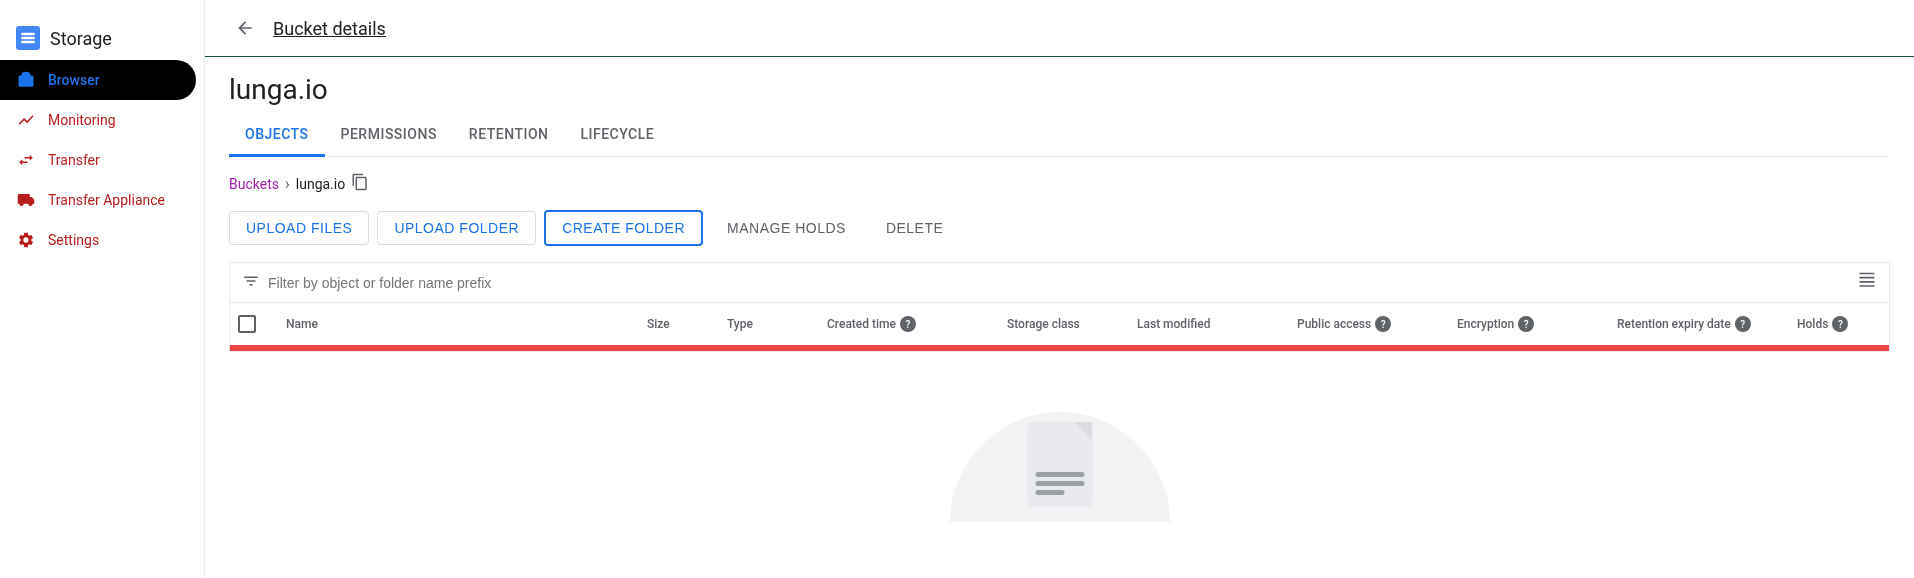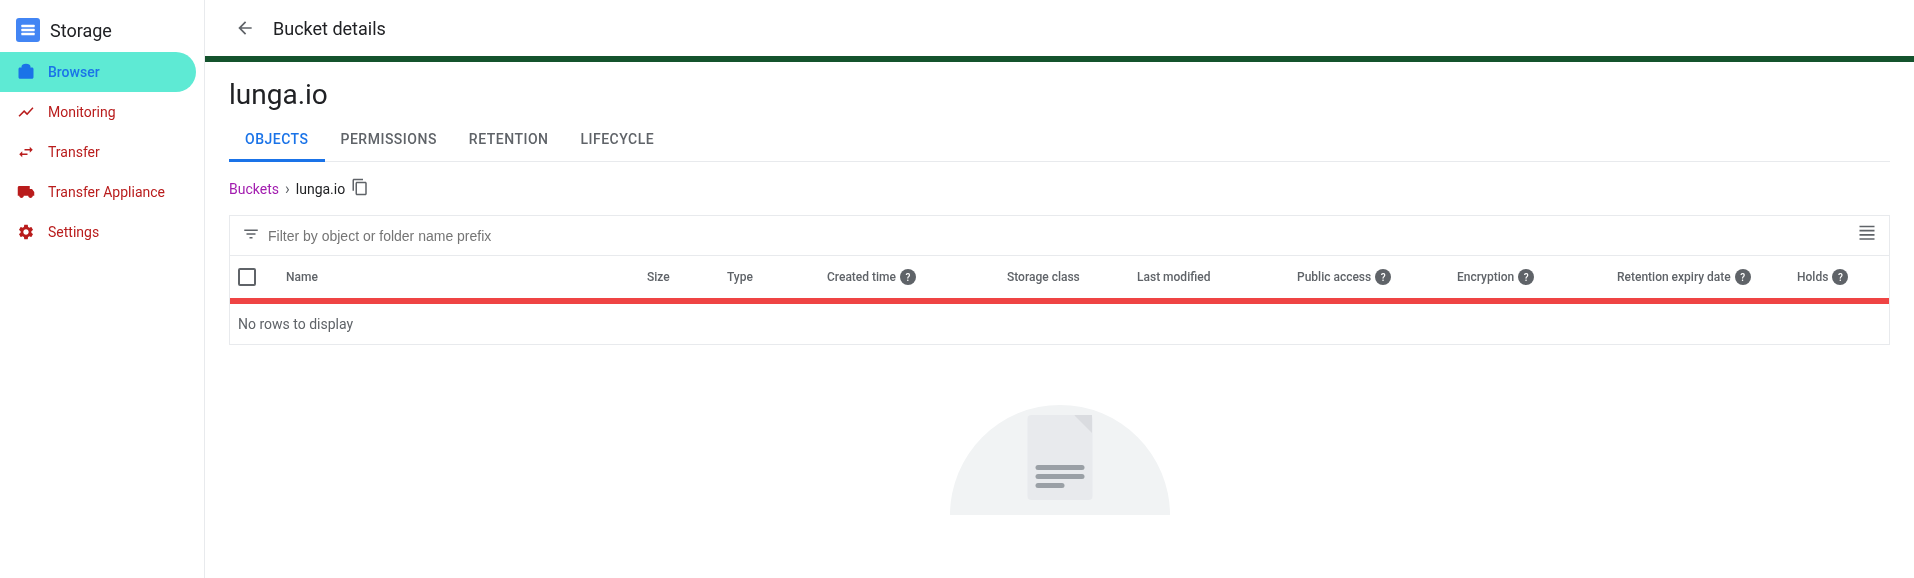--- a/index.html
+++ b/index.html
@@ -1,34 +1,34 @@
 <!DOCTYPE html>
 <html><head>
   <meta charset="utf-8">
   <style>
     * { box-sizing: border-box; margin: 0; padding: 0; }
     body { font-family: 'Google Sans', Roboto, Arial, sans-serif; font-size: 14px; color: #202124; background: #fff; display: flex; height: 578px; overflow: hidden; }
 
     
-    .sidebar { width: 205px; min-width: 205px; background: #fff; border-right: 1px solid #e8eaed; display: flex; flex-direction: column; padding-top: 8px; }
+    .sidebar { width: 205px; min-width: 205px; background: #fff; border-right: 1px solid #e8eaed; display: flex; flex-direction: column; padding-top: 16px; }
     .sidebar-header { display: flex; align-items: center; padding: 10px 16px; gap: 10px; }
     .sidebar-header-icon { width: 24px; height: 24px; background: #4285f4; border-radius: 3px; display: flex; align-items: center; justify-content: center; color: #fff; font-size: 12px; font-weight: bold; }
     .sidebar-header-title { font-size: 18px; color: #202124; font-weight: 400; }
     .sidebar-item { display: flex; align-items: center; padding: 10px 16px; gap: 12px; cursor: pointer; border-radius: 0 24px 24px 0; margin-right: 8px; font-size: 14px; color: #b91c1c; }
-    .sidebar-item.active { background: #5eead4; color: #1a73e8; font-weight: 500; }
+    .sidebar-item.active { background: #000000; color: #1a73e8; font-weight: 500; }
     .sidebar-item .icon { width: 20px; height: 20px; display: flex; align-items: center; justify-content: center; }
     .sidebar-item .icon svg { fill: currentColor; }
     .sidebar-item.active .icon { color: #1a73e8; }
     .sidebar-item .label { font-size: 14px; }
 
     
     .main { flex: 1; overflow: auto; }
 
     
-    .topbar { display: flex; align-items: center; padding: 12px 24px; gap: 12px; border-bottom: 6px solid #14532d; }
+    .topbar { display: flex; align-items: center; padding: 12px 24px; gap: 12px; border-bottom: 1px solid #14532d; text-decoration: underline; }
     .back-btn { width: 32px; height: 32px; display: flex; align-items: center; justify-content: center; cursor: pointer; border-radius: 50%; color: #5f6368; }
     .page-title { font-size: 18px; color: #202124; font-weight: 400; }
 
     
     .bucket-section { padding: 16px 24px 0; }
     .bucket-name { font-size: 28px; font-weight: 400; color: #202124; margin-bottom: 4px; }
 
     
     .tabs { display: flex; align-items: flex-end; border-bottom: 1px solid #e8eaed; margin: 0 24px; margin-top: 8px; }
     .tab { padding: 12px 16px; font-size: 14px; font-weight: 500; color: #5f6368; cursor: pointer; text-transform: uppercase; letter-spacing: 0.5px; border-bottom: 3px solid transparent; margin-bottom: -1px; }
@@ -157,20 +157,27 @@
       <span class="breadcrumb-link">Buckets</span>
       <span class="breadcrumb-sep">›</span>
       <span class="breadcrumb-current">lunga.io</span>
       <span class="copy-icon">
         <svg width="18" height="18" viewBox="0 0 24 24" fill="#5f6368">
             <path d="M16 1H4c-1.1 0-2 .9-2 2v14h2V3h12V1zm3 4H8c-1.1 0-2 .9-2 2v14c0 1.1.9 2 2 2h11c1.1 0 2-.9 2-2V7c0-1.1-.9-2-2-2zm0 16H8V7h11v14z"></path>
           </svg>
       </span>
     </div>
 
+    <div class="action-bar">
+      <button class="btn-outline">UPLOAD FILES</button>
+      <button class="btn-outline">UPLOAD FOLDER</button>
+      <button class="btn-primary">CREATE FOLDER</button>
+      <button class="btn-text">MANAGE HOLDS</button>
+      <button class="btn-text">DELETE</button>
+    </div>
 
     <div style="display:flex; align-items:center; border:1px solid #e8eaed; padding: 8px 12px; background:#fff;">
       <span class="filter-icon">
         <svg width="18" height="18" viewBox="0 0 24 24" fill="#5f6368">
             <path d="M10 18h4v-2h-4v2zM3 6v2h18V6H3zm3 7h12v-2H6v2z"></path>
           </svg>
       </span>
       <input class="filter-input" style="border: none; outline: none; font-size: 14px; color: rgb(60, 64, 67); flex: 1 1 0%; background: transparent; margin-left: 8px;" placeholder="Filter by object or folder name prefix">
       <span class="density-icon" style="margin-left:auto;">
         <svg width="20" height="20" viewBox="0 0 24 24" fill="#5f6368">
@@ -215,21 +222,20 @@
         <div class="th">
           <span>Retention expiry date</span>
           <span class="help-icon">?</span>
         </div>
         <div class="th">
           <span>Holds</span>
           <span class="help-icon">?</span>
         </div>
       </div>
 
-      <div class="empty-text">No rows to display</div>
     </div>
 
     <div style="display:flex; justify-content:center; margin-top:20px;">
       <div style="position:relative; width:220px; height:150px;">
         <div style="position:absolute;bottom:0;left:0;width:220px;height:110px;background:#f1f3f4;border-radius:110px 110px 0 0;"></div>
         <div style="position:absolute;bottom:15px;left:50%;transform:translateX(-50%);width:65px;height:85px;background:#e8eaed;border-radius:4px;">
           <div style="position:absolute;top:0;right:0;width:18px;height:18px;background:#dadce0;clip-path:polygon(0 0,100% 100%,100% 0);"></div>
           <div style="position:absolute;bottom:12px;left:8px;right:8px;">
             <div style="height:5px;background:#9aa0a6;border-radius:3px;margin-bottom:4px;"></div>
             <div style="height:5px;background:#9aa0a6;border-radius:3px;margin-bottom:4px;"></div>

